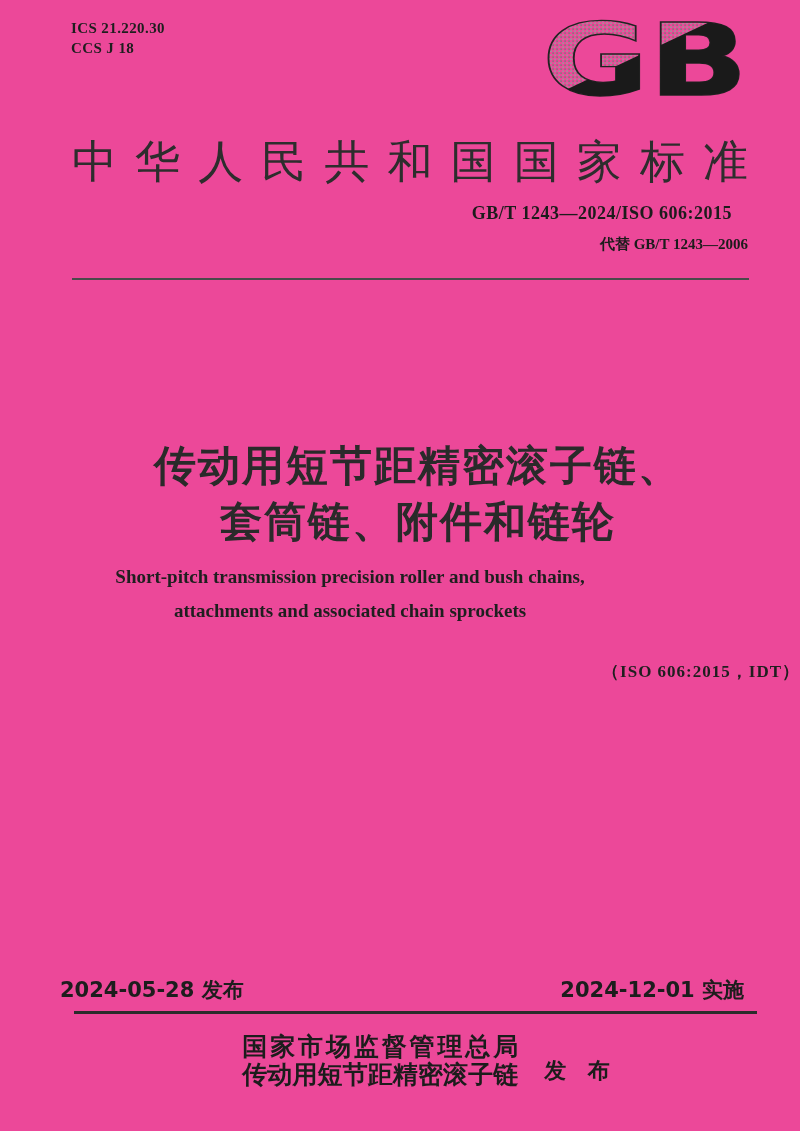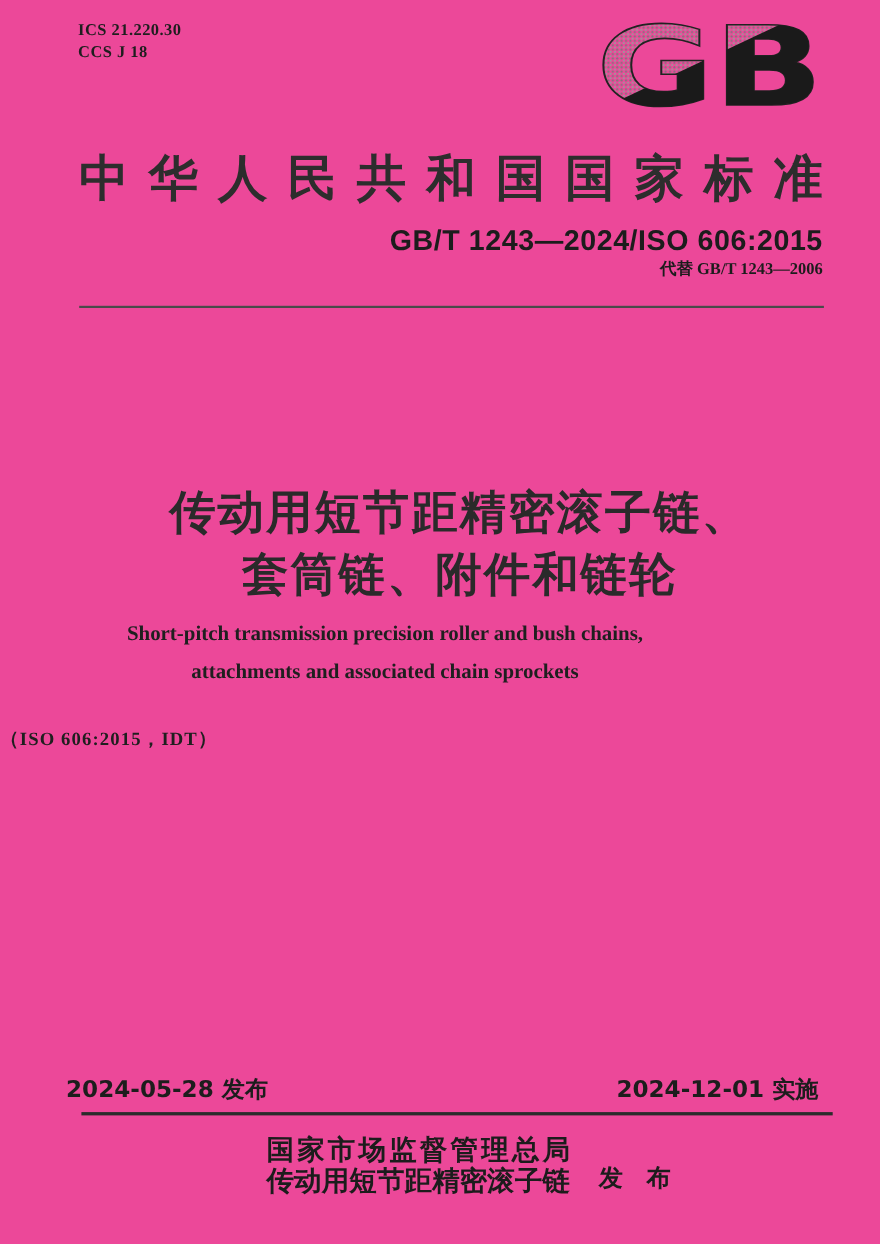--- a/index.html
+++ b/index.html
@@ -34,36 +34,36 @@
     height: 86px;
   }
 
   
   .header-title {
     position: absolute;
     left: 72px;
     top: 136px;
     width: 676px;
     font-family: "Liberation Serif", serif;
-    font-weight: 700;
+    font-weight: 400;
     font-size: 45px;
     line-height: 52px;
     color: #2d2d2d;
     text-align: justify;
     text-align-last: justify;
     white-space: nowrap;
   }
 
   .std-num {
     position: absolute;
-    right: 52px;
+    right: 68px;
     top: 203px;
-    font-family: Liberation Sans, sans-serif;
-    font-weight: 700;
-    font-size: 26px;
+    font-family: Liberation Serif, serif;
+    font-weight: 700;
+    font-size: 18px;
     letter-spacing: 0.5px;
     color: #1c1c1c;
   }
   .replaces {
     position: absolute;
     right: 52px;
     top: 235px;
     font-family: "Liberation Serif", serif;
     font-weight: 600;
     font-size: 15px;
@@ -107,21 +107,21 @@
     font-size: 19px;
     line-height: 34px;
     color: #1f1f1f;
   }
 
   .iso-note {
     position: absolute;
     left: 0;
     top: 660px;
     width: 800px;
-    text-align: left;
+    text-align: right;
     font-family: "Liberation Serif", serif;
     font-weight: 700;
     font-size: 17px;
     letter-spacing: 1px;
     color: #1f1f1f;
   }
 
   
   .dates {
     position: absolute;

